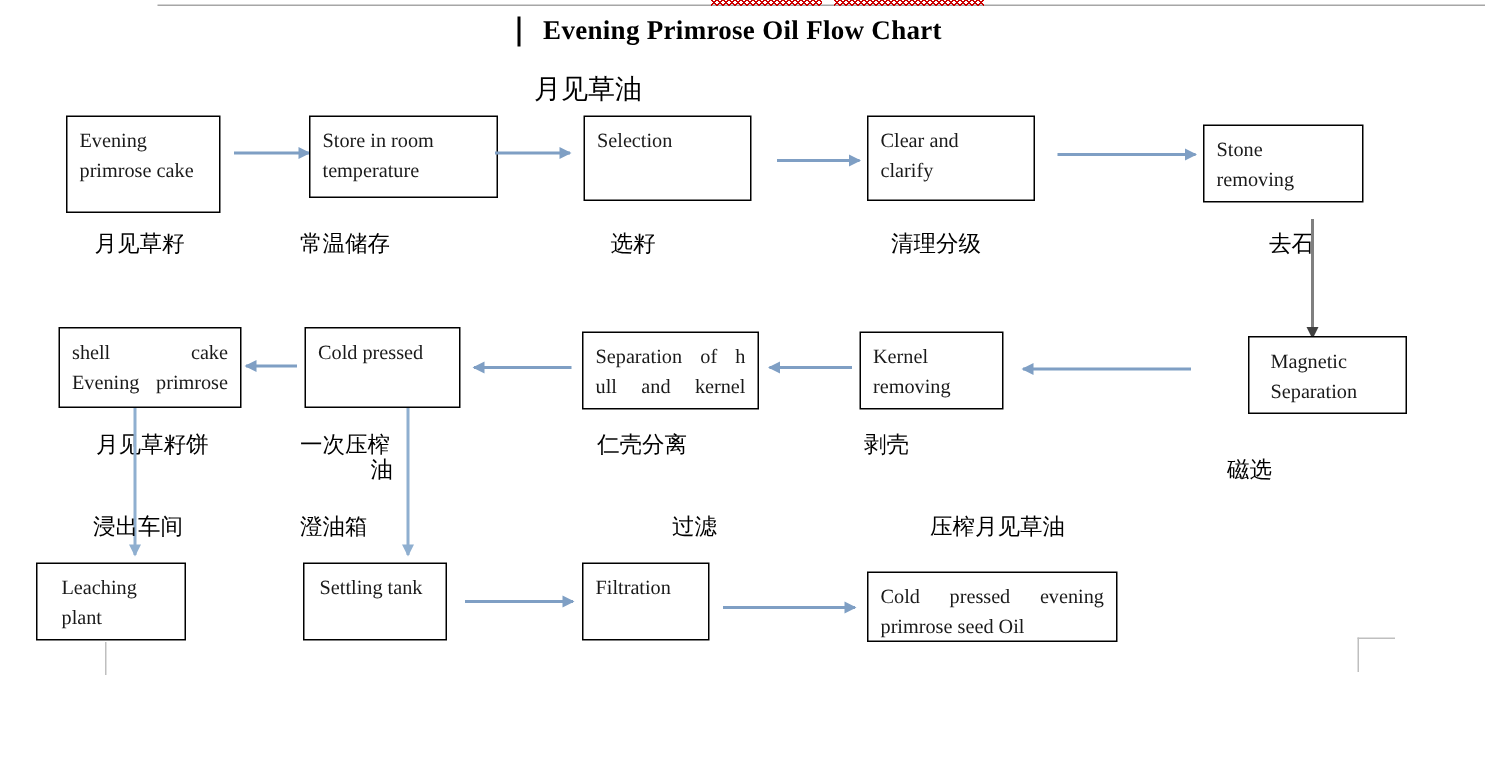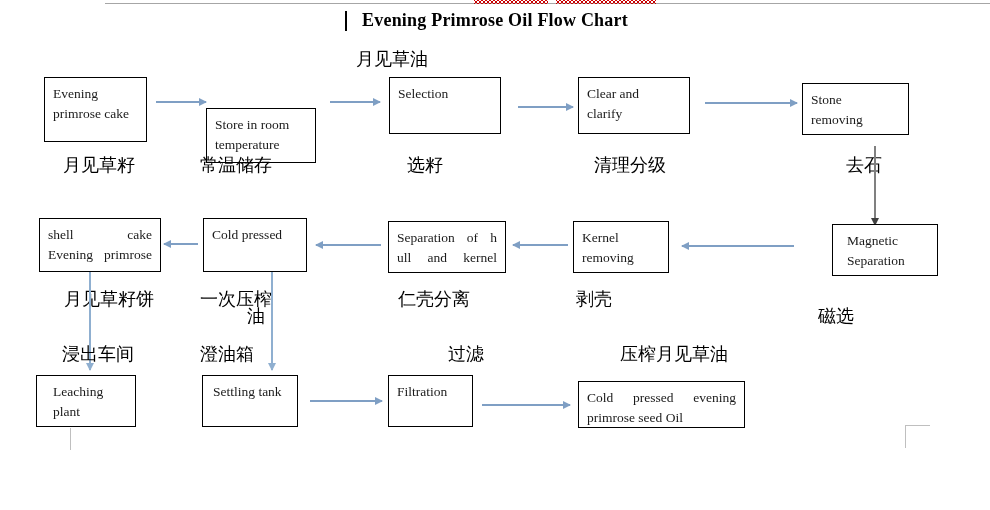--- a/index.html
+++ b/index.html
@@ -94,21 +94,21 @@
   .box.center-ish {
     padding-left: 14px;
   }
   .box.indent {
     padding-left: 10px;
   }
   
   .cnlabel {
     position: absolute;
     font-family: Liberation Serif, serif;
-    font-size: 18px;
+    font-size: 15px;
     color: #000000;
     white-space: nowrap;
     text-align: center;
   }
   
   .h-arrow {
     position: absolute;
     height: 2px;
     background: #7f9fc4;
   }
@@ -172,21 +172,21 @@
   <div class="title-cn">月见草油</div>
 
   <div class="box" style="left:44px; top:77px; width:103px; height:65px;">
     <div>Evening</div>
     <div>primrose cake</div>
   </div>
   <div class="cnlabel" style="left:63px; top:153px;">月见草籽</div>
 
   <div class="h-arrow" style="left:156px; top:101px; width:50px;"></div>
 
-  <div class="box justify2" style="left:206px; top:77px; width:110px; height:55px;margin-top:31px;">
+  <div class="box justify2" style="left:206px; top:77px; width:126px; height:55px;">
     <div>Store  in  room</div>
     <div>temperature</div>
   </div>
   <div class="cnlabel" style="left:200px; top:153px;">常温储存</div>
 
   <div class="h-arrow" style="left:330px; top:101px; width:50px;"></div>
 
   <div class="box" style="left:389px; top:77px; width:112px; height:57px;">
     <div>Selection</div>
   </div>
@@ -249,21 +249,21 @@
   <div class="cnlabel" style="left:64px; top:287px;">月见草籽饼</div>
 
   <div class="v-arrow" style="left:89px; top:272px; height:98px;"></div>
   <div class="v-arrow" style="left:271px; top:272px; height:98px;"></div>
 
   <div class="cnlabel" style="left:62px; top:342px;">浸出车间</div>
   <div class="cnlabel" style="left:200px; top:342px;">澄油箱</div>
   <div class="cnlabel" style="left:448px; top:342px;">过滤</div>
   <div class="cnlabel" style="left:620px; top:342px;">压榨月见草油</div>
 
-  <div class="box" style="left:36px; top:375px; width:100px; height:52px;padding-left:16px;">
+  <div class="box" style="left:24px; top:375px; width:100px; height:52px;padding-left:16px;">
     <div>Leaching</div>
     <div>plant</div>
   </div>
   <div class="v-line-gray" style="left:70px; top:428px; height:22px;"></div>
 
   <div class="box indent" style="left:202px; top:375px; width:96px; height:52px;">
     <div>Settling tank</div>
   </div>
 
   <div class="h-arrow" style="left:310px; top:400px; width:72px;"></div>

